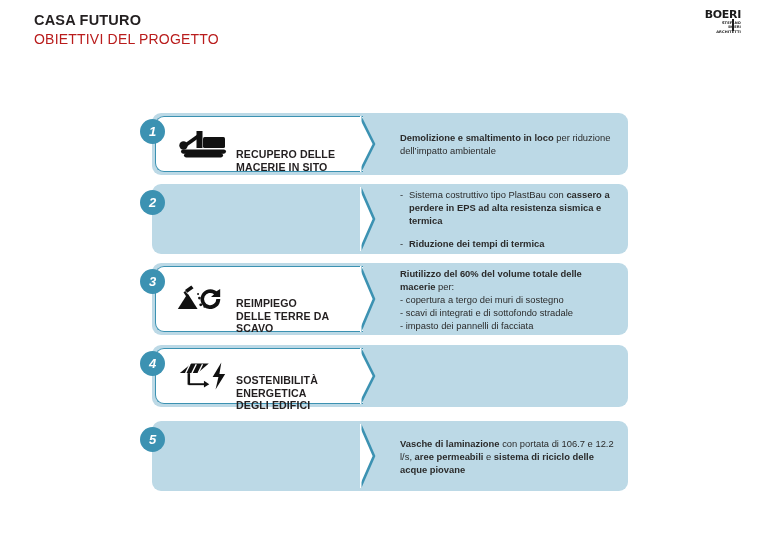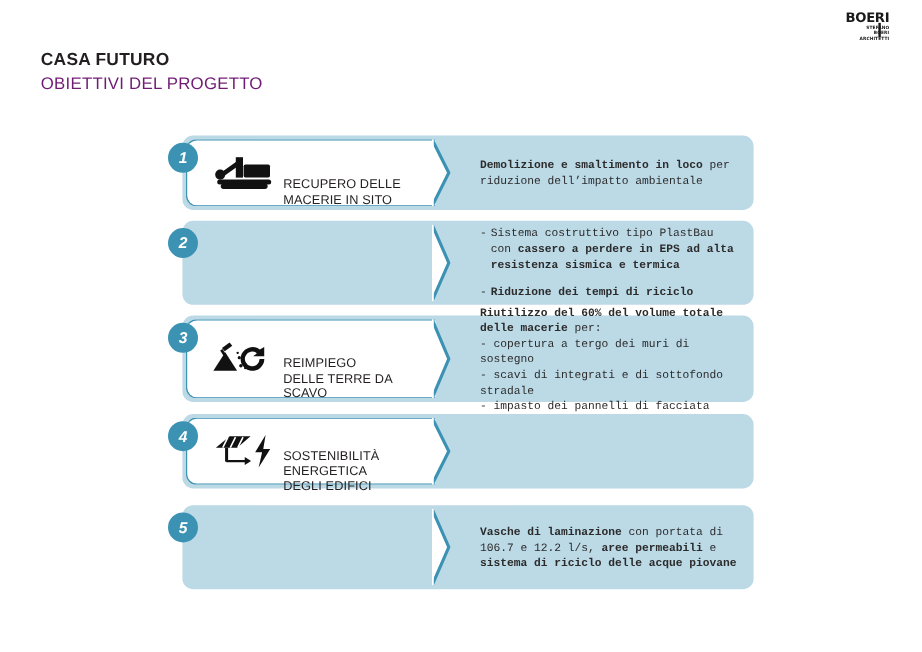--- a/index.html
+++ b/index.html
@@ -14,36 +14,35 @@
     overflow: hidden;
     font-family: "Liberation Sans", sans-serif;
     color: #231f20;
   }
 
   
   #header {
     position: absolute;
     left: 34px;
     top: 11px;
-    margin-top: 30px;
   }
   #title-main {
     font-size: 14.5px;
     font-weight: bold;
     letter-spacing: 0.2px;
     line-height: 19px;
     color: #231f20;
     white-space: nowrap;
   }
   #title-sub {
     font-size: 14px;
     font-weight: normal;
     letter-spacing: 0.2px;
     line-height: 19px;
-    color: #701a75;
+    color: #b91c1c;
     white-space: nowrap;
   }
 
   
   #logo {
     position: absolute;
     right: 27px;
     top: 9px;
     width: 40px;
     text-align: right;
@@ -121,21 +120,21 @@
     margin-left: 20px;
     display: flex;
     align-items: center;
     justify-content: center;
   }
   .chev-icon svg { display: block; }
 
   .chev-label {
     margin-left: 6px;
     font-size: 10.6px;
-    font-weight: normal;
+    font-weight: bold;
     line-height: 12.6px;
     letter-spacing: 0.1px;
     color: #231f20;
     text-transform: uppercase;
     margin-top: 34px;
   }
 
   
   .badge {
     position: absolute;
@@ -160,21 +159,20 @@
     left: 248px;
     right: 14px;
     top: 0;
     bottom: 0;
     display: flex;
     flex-direction: column;
     justify-content: center;
     font-size: 9.4px;
     line-height: 13px;
     color: #2b2b2b;
-    font-family: Liberation Mono, monospace;
   }
   .desc .gap { height: 10px; }
   .desc b { font-weight: bold; }
   .bullet-line { display: flex; }
   .bullet-line .dash { width: 9px; min-width: 9px; }
 </style>
 </head>
 <body>
 
 <div id="header">
@@ -234,21 +232,21 @@
       </div>
       <div class="badge">2</div>
       <div class="desc">
         <div class="bullet-line">
           <span class="dash">-</span>
           <span><span>Sistema costruttivo tipo PlastBau con </span><b>cassero a perdere in EPS ad alta resistenza sismica e termica</b></span>
         </div>
         <div class="gap"></div>
         <div class="bullet-line">
           <span class="dash">-</span>
-          <span><b>Riduzione dei tempi di riciclo</b></span>
+          <span><b>Riduzione dei tempi di termica</b></span>
         </div>
       </div>
     </div>
     <div class="row" style="top: 263px; height: 72px;">
       <div class="row-bg"></div>
       <div class="chev">
         <div class="chev-icon">
           <svg width="60" height="36" viewBox="0 0 60 36">
       <g fill="#111">
         <path d="M10 8 L17 3 L19.5 6 L12.5 11 Z"></path>

